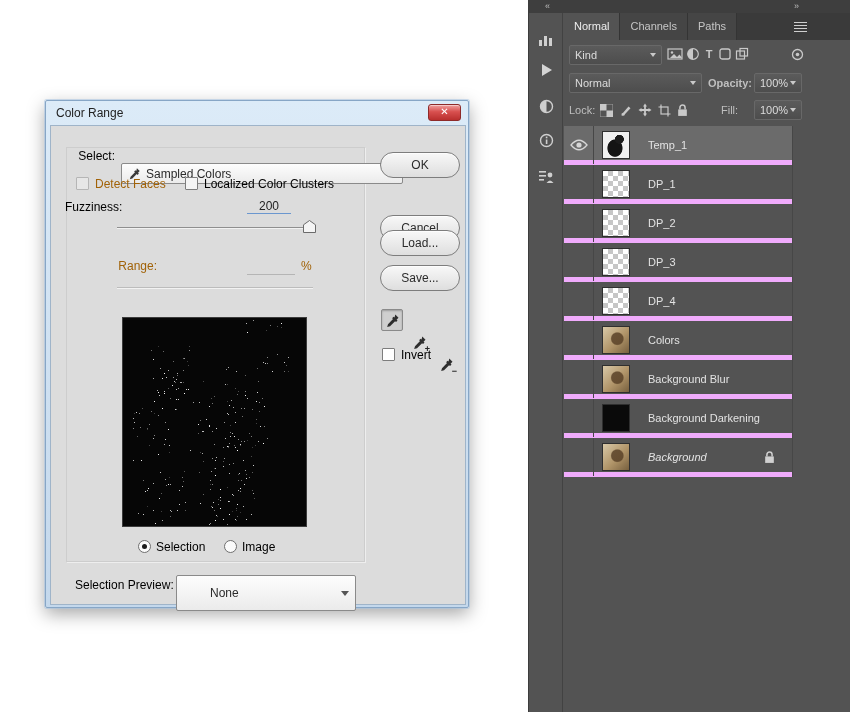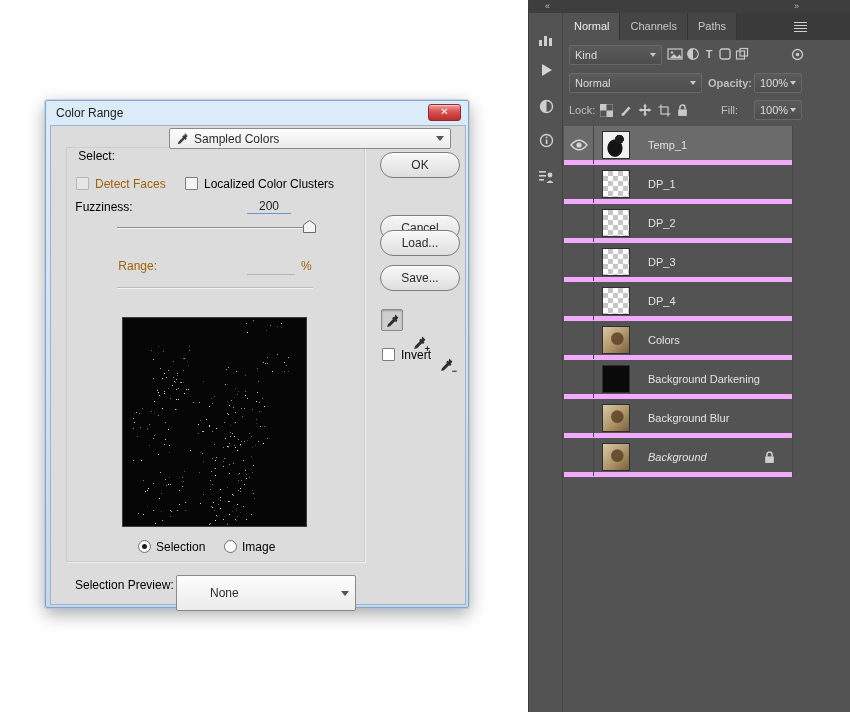--- a/index.html
+++ b/index.html
@@ -111,34 +111,34 @@
   <div class="dialog">
     <span class="dialog-title">Color Range</span>
     <div class="close-btn">
       <span>✕</span>
     </div>
 
     <div class="dialog-body">
       <div class="abs group-etch"></div>
 
       <div class="abs dlabel" style="left:0;top:23px;width:64px;text-align:right;">Select:</div>
-      <div class="abs combo" style="left:70px;top:2px;width:282px;height:21px;margin-left:48px;">
+      <div class="abs combo" style="left:70px;top:37px;width:282px;height:21px;">
         <svg width="13" height="13" viewBox="0 0 14 14" style="margin-right:5px;">
           <path d="M9.6 1.4 l3 3 -1.8 1.8 .9 .9 -1.4 1.4 -.9 -.9 -4.7 4.7 -2.7 .8 .8 -2.7 4.7 -4.7 -.9 -.9 1.4 -1.4 .9 .9 z" fill="#3a3a3a"></path>
         </svg>
         <span class="ctext">Sampled Colors</span>
         <span class="chev"></span>
       </div>
 
       <div class="abs checkbox disabled" style="left:25px;top:51px;"></div>
       <div class="abs dlabel disabled" style="left:44px;top:51px;">Detect Faces</div>
       <div class="abs checkbox" style="left:134px;top:51px;"></div>
       <div class="abs dlabel" style="left:153px;top:51px;">Localized Color Clusters</div>
 
-      <div class="abs dlabel" style="left:0;top:74px;width:106px;text-align:center;">Fuzziness:</div>
+      <div class="abs dlabel" style="left:0;top:74px;width:106px;text-align:left;padding-left:14px;">Fuzziness:</div>
       <div class="abs fz-value" style="left:196px;top:73px;width:44px;">200</div>
       <div class="abs slider-track" style="left:66px;top:101px;width:196px;"></div>
       <svg class="abs" style="left:252px;top:94px;" width="13" height="13" viewBox="0 0 13 13">
         <polygon points="6.5,0.5 12.5,4.8 12.5,12.5 0.5,12.5 0.5,4.8" fill="#f4f4f4" stroke="#6b6b6b"></polygon>
       </svg>
 
       <div class="abs dlabel disabled" style="left:0;top:133px;width:106px;text-align:right;">Range:</div>
       <div class="abs range-underline" style="left:196px;top:134px;width:48px;height:15px;"></div>
       <div class="abs dlabel disabled" style="left:250px;top:133px;">%</div>
       <div class="abs slider-track disabled" style="left:66px;top:161px;width:196px;"></div>
@@ -405,33 +405,33 @@
     <div class="layer-name">Colors</div>
 
   </div>
           <div class="layer-row">
     <div class="eye-well">
       <svg class="eye" width="18" height="12" viewBox="0 0 18 12" style="visibility: hidden;">
         <path d="M1 6 Q9 -3.5 17 6 Q9 15.5 1 6 Z" fill="none" stroke="#d6d6d6" stroke-width="1.3"></path>
         <circle cx="9" cy="6" r="2.6" fill="#d6d6d6"></circle>
       </svg>
     </div>
+    <div class="thumb thumb-photo"></div>
+    <div class="layer-name">Background Blur</div>
+
+  </div>
+          <div class="layer-row">
+    <div class="eye-well">
+      <svg class="eye" width="18" height="12" viewBox="0 0 18 12" style="visibility: hidden;">
+        <path d="M1 6 Q9 -3.5 17 6 Q9 15.5 1 6 Z" fill="none" stroke="#d6d6d6" stroke-width="1.3"></path>
+        <circle cx="9" cy="6" r="2.6" fill="#d6d6d6"></circle>
+      </svg>
+    </div>
     <div class="thumb thumb-black"></div>
     <div class="layer-name">Background Darkening</div>
-
-  </div>
-          <div class="layer-row">
-    <div class="eye-well">
-      <svg class="eye" width="18" height="12" viewBox="0 0 18 12" style="visibility: hidden;">
-        <path d="M1 6 Q9 -3.5 17 6 Q9 15.5 1 6 Z" fill="none" stroke="#d6d6d6" stroke-width="1.3"></path>
-        <circle cx="9" cy="6" r="2.6" fill="#d6d6d6"></circle>
-      </svg>
-    </div>
-    <div class="thumb thumb-photo"></div>
-    <div class="layer-name">Background Blur</div>
 
   </div>
           <div class="layer-row">
     <div class="eye-well">
       <svg class="eye" width="18" height="12" viewBox="0 0 18 12" style="visibility: hidden;">
         <path d="M1 6 Q9 -3.5 17 6 Q9 15.5 1 6 Z" fill="none" stroke="#d6d6d6" stroke-width="1.3"></path>
         <circle cx="9" cy="6" r="2.6" fill="#d6d6d6"></circle>
       </svg>
     </div>
     <div class="thumb thumb-photo"></div>

